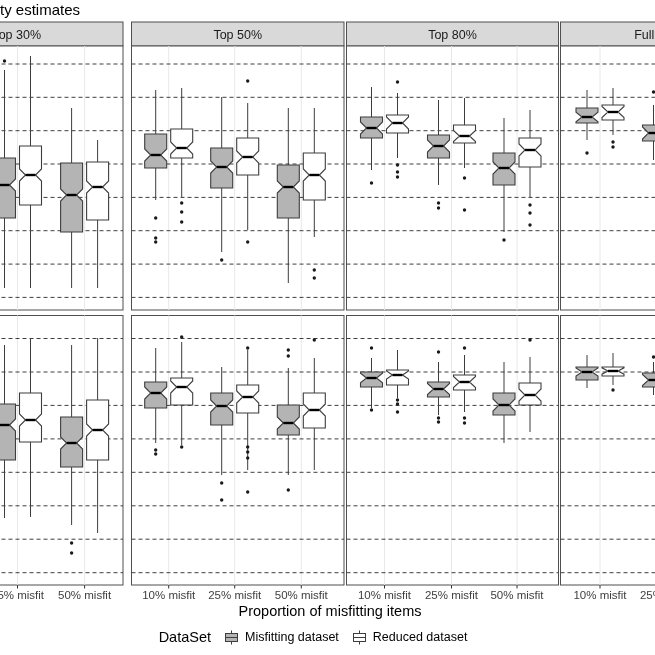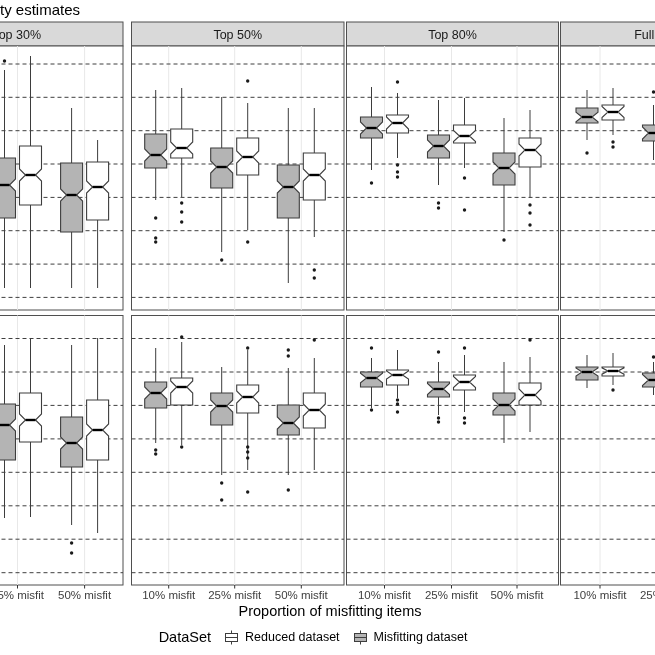--- a/index.html
+++ b/index.html
@@ -439,28 +439,28 @@
       <line x1="733" x2="733" y1="585" y2="588.5" stroke="#333333" stroke-width="1"></line>
       <text x="733" y="598.5" text-anchor="middle" font-size="11.5" fill="#404040">50% misfit</text>
     </svg>
   <div id="x-axis-title">Proportion of misfitting items</div>
   <div id="legend">
     <span class="legend-title">DataSet</span>
   <span class="legend-item">
         <svg width="15" height="15">
           <line x1="7.5" y1="0.5" x2="7.5" y2="3.5" stroke="#3d3d3d"></line>
           <line x1="7.5" y1="11.5" x2="7.5" y2="14.5" stroke="#3d3d3d"></line>
+          <rect x="1.5" y="3.5" width="12" height="8" fill="#b4b4b4" stroke="#3d3d3d"></rect>
+          <line x1="1.5" y1="7.5" x2="13.5" y2="7.5" stroke="#3d3d3d"></line>
+        </svg>
+        <span>Misfitting dataset</span>
+      </span>
+      <span class="legend-item">
+        <svg width="15" height="15">
+          <line x1="7.5" y1="0.5" x2="7.5" y2="3.5" stroke="#3d3d3d"></line>
+          <line x1="7.5" y1="11.5" x2="7.5" y2="14.5" stroke="#3d3d3d"></line>
           <rect x="1.5" y="3.5" width="12" height="8" fill="#ffffff" stroke="#3d3d3d"></rect>
           <line x1="1.5" y1="7.5" x2="13.5" y2="7.5" stroke="#3d3d3d"></line>
         </svg>
         <span>Reduced dataset</span>
       </span>
-      <span class="legend-item">
-        <svg width="15" height="15">
-          <line x1="7.5" y1="0.5" x2="7.5" y2="3.5" stroke="#3d3d3d"></line>
-          <line x1="7.5" y1="11.5" x2="7.5" y2="14.5" stroke="#3d3d3d"></line>
-          <rect x="1.5" y="3.5" width="12" height="8" fill="#b4b4b4" stroke="#3d3d3d"></rect>
-          <line x1="1.5" y1="7.5" x2="13.5" y2="7.5" stroke="#3d3d3d"></line>
-        </svg>
-        <span>Misfitting dataset</span>
-      </span>
     </div>
 </div>
 
 </body></html>

